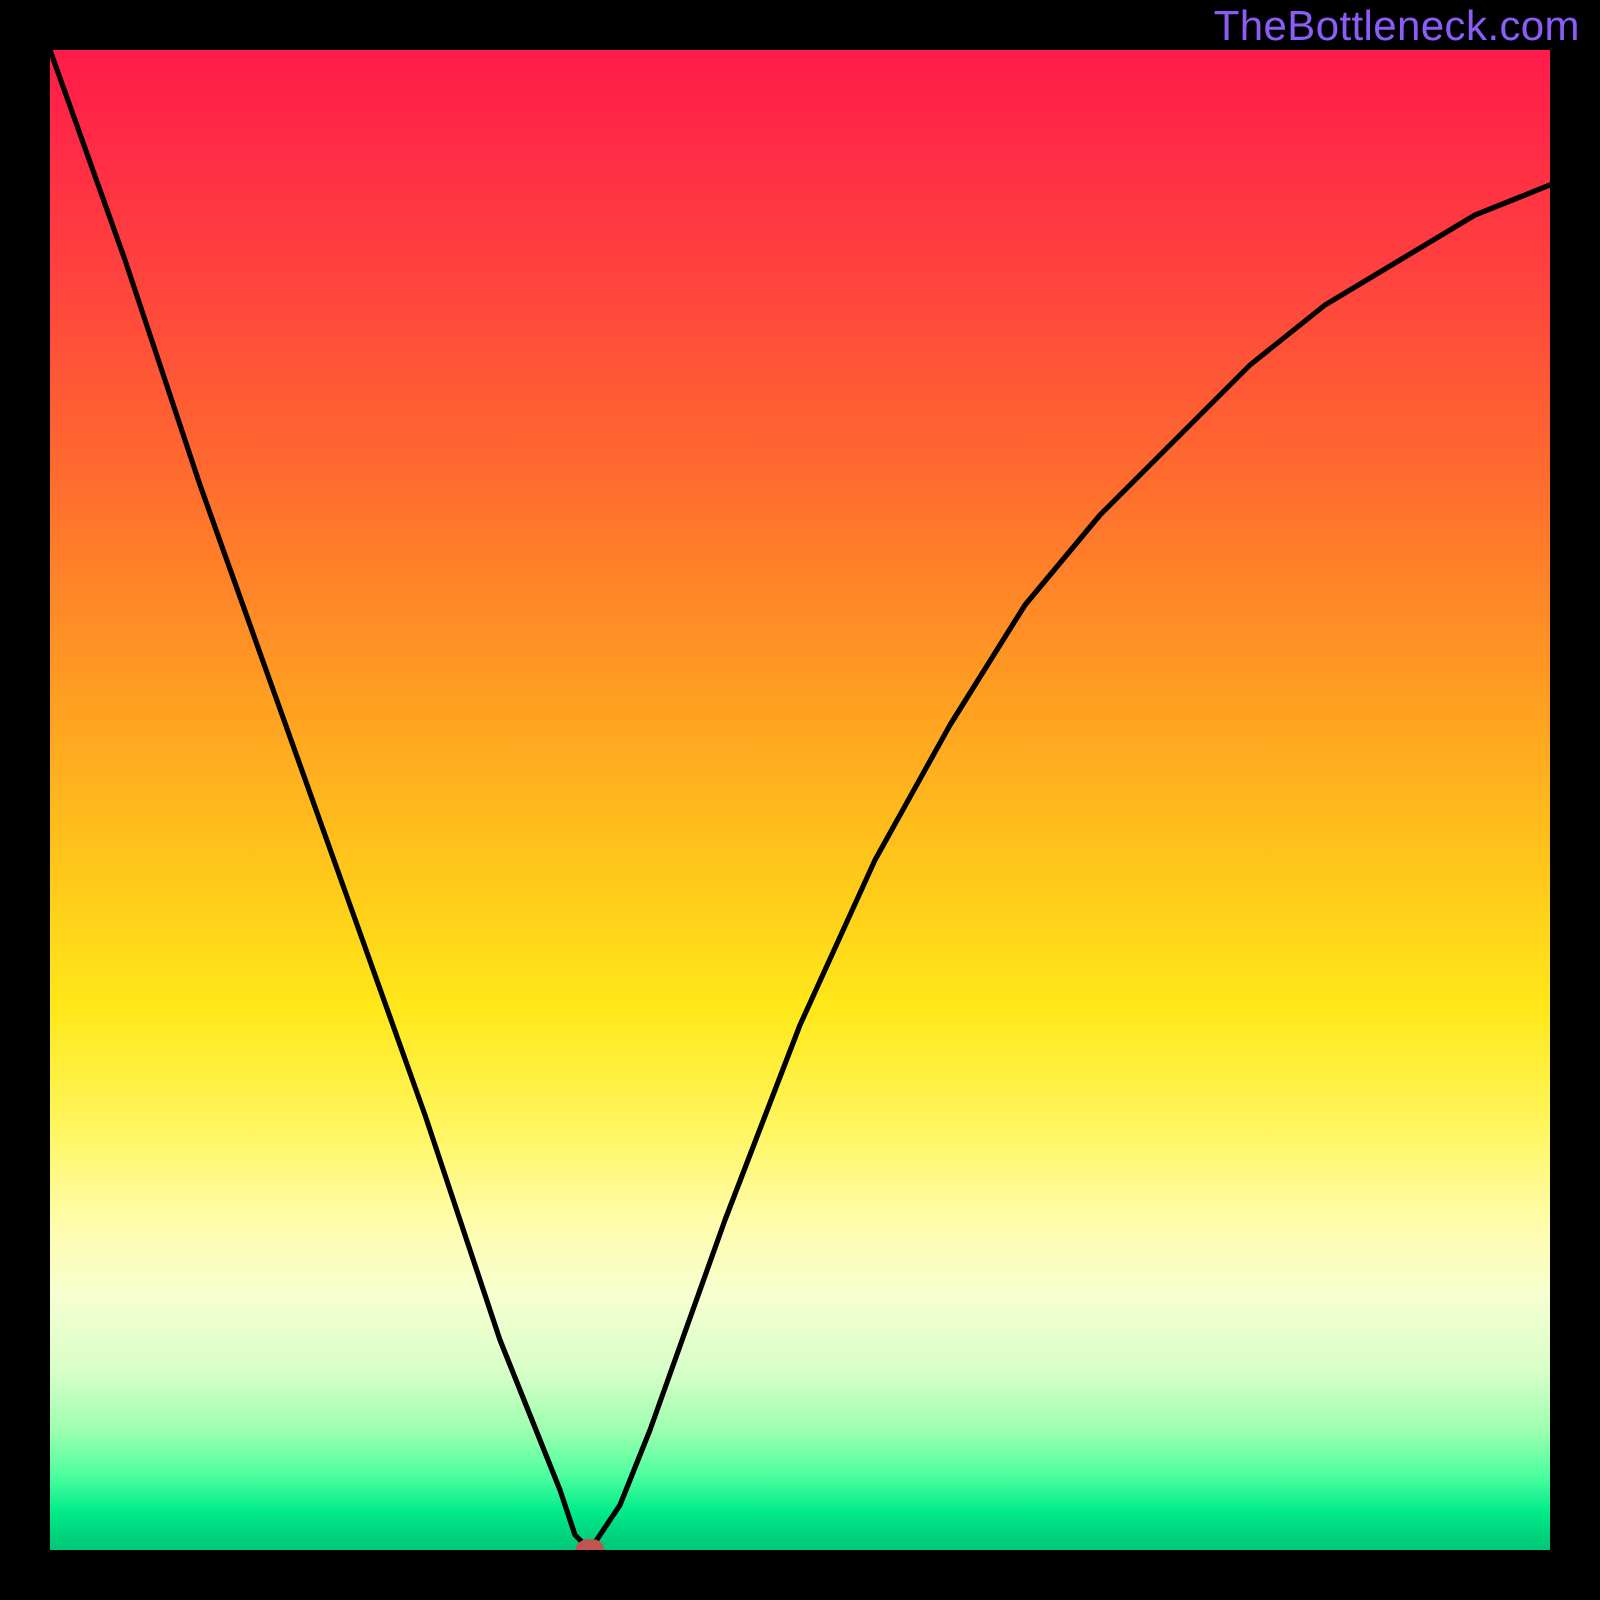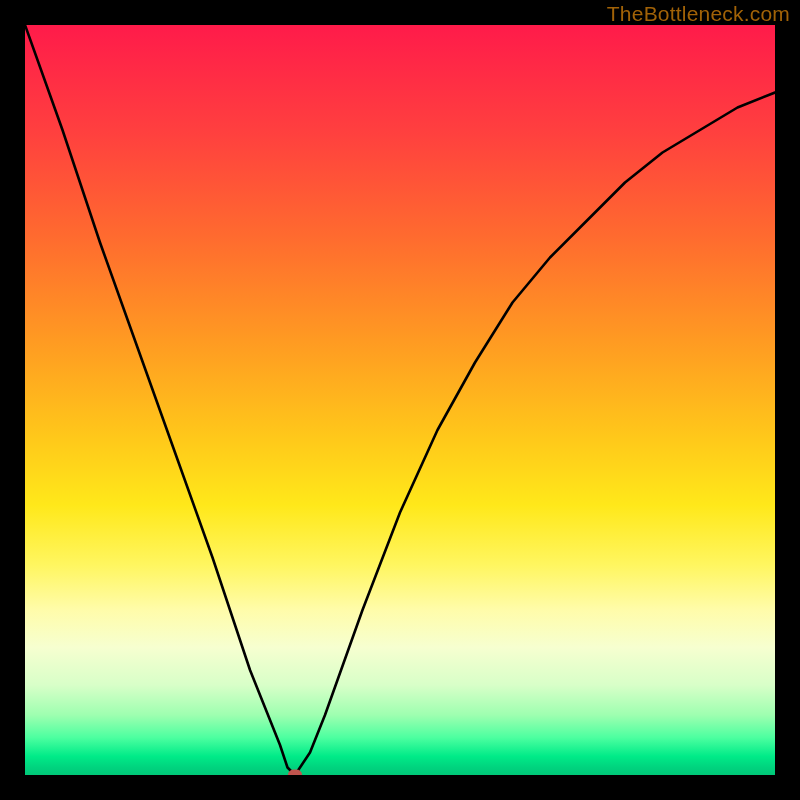--- a/index.html
+++ b/index.html
@@ -59,21 +59,21 @@
     width: 14px;
     height: 11px;
     border-radius: 6px / 5px;
     background: #c0544e;
     transform: translate(-50%, -50%);
   }
   .watermark {
     position: absolute;
     top: 2px;
     right: 10px;
-    color: #a16207;
+    color: #8b5cf6;
     font-size: 21px;
     font-weight: 500;
     letter-spacing: 0.2px;
   }
 </style>
 </head>
 <body>
 
 <div class="stage">
   <div class="watermark">TheBottleneck.com</div>

